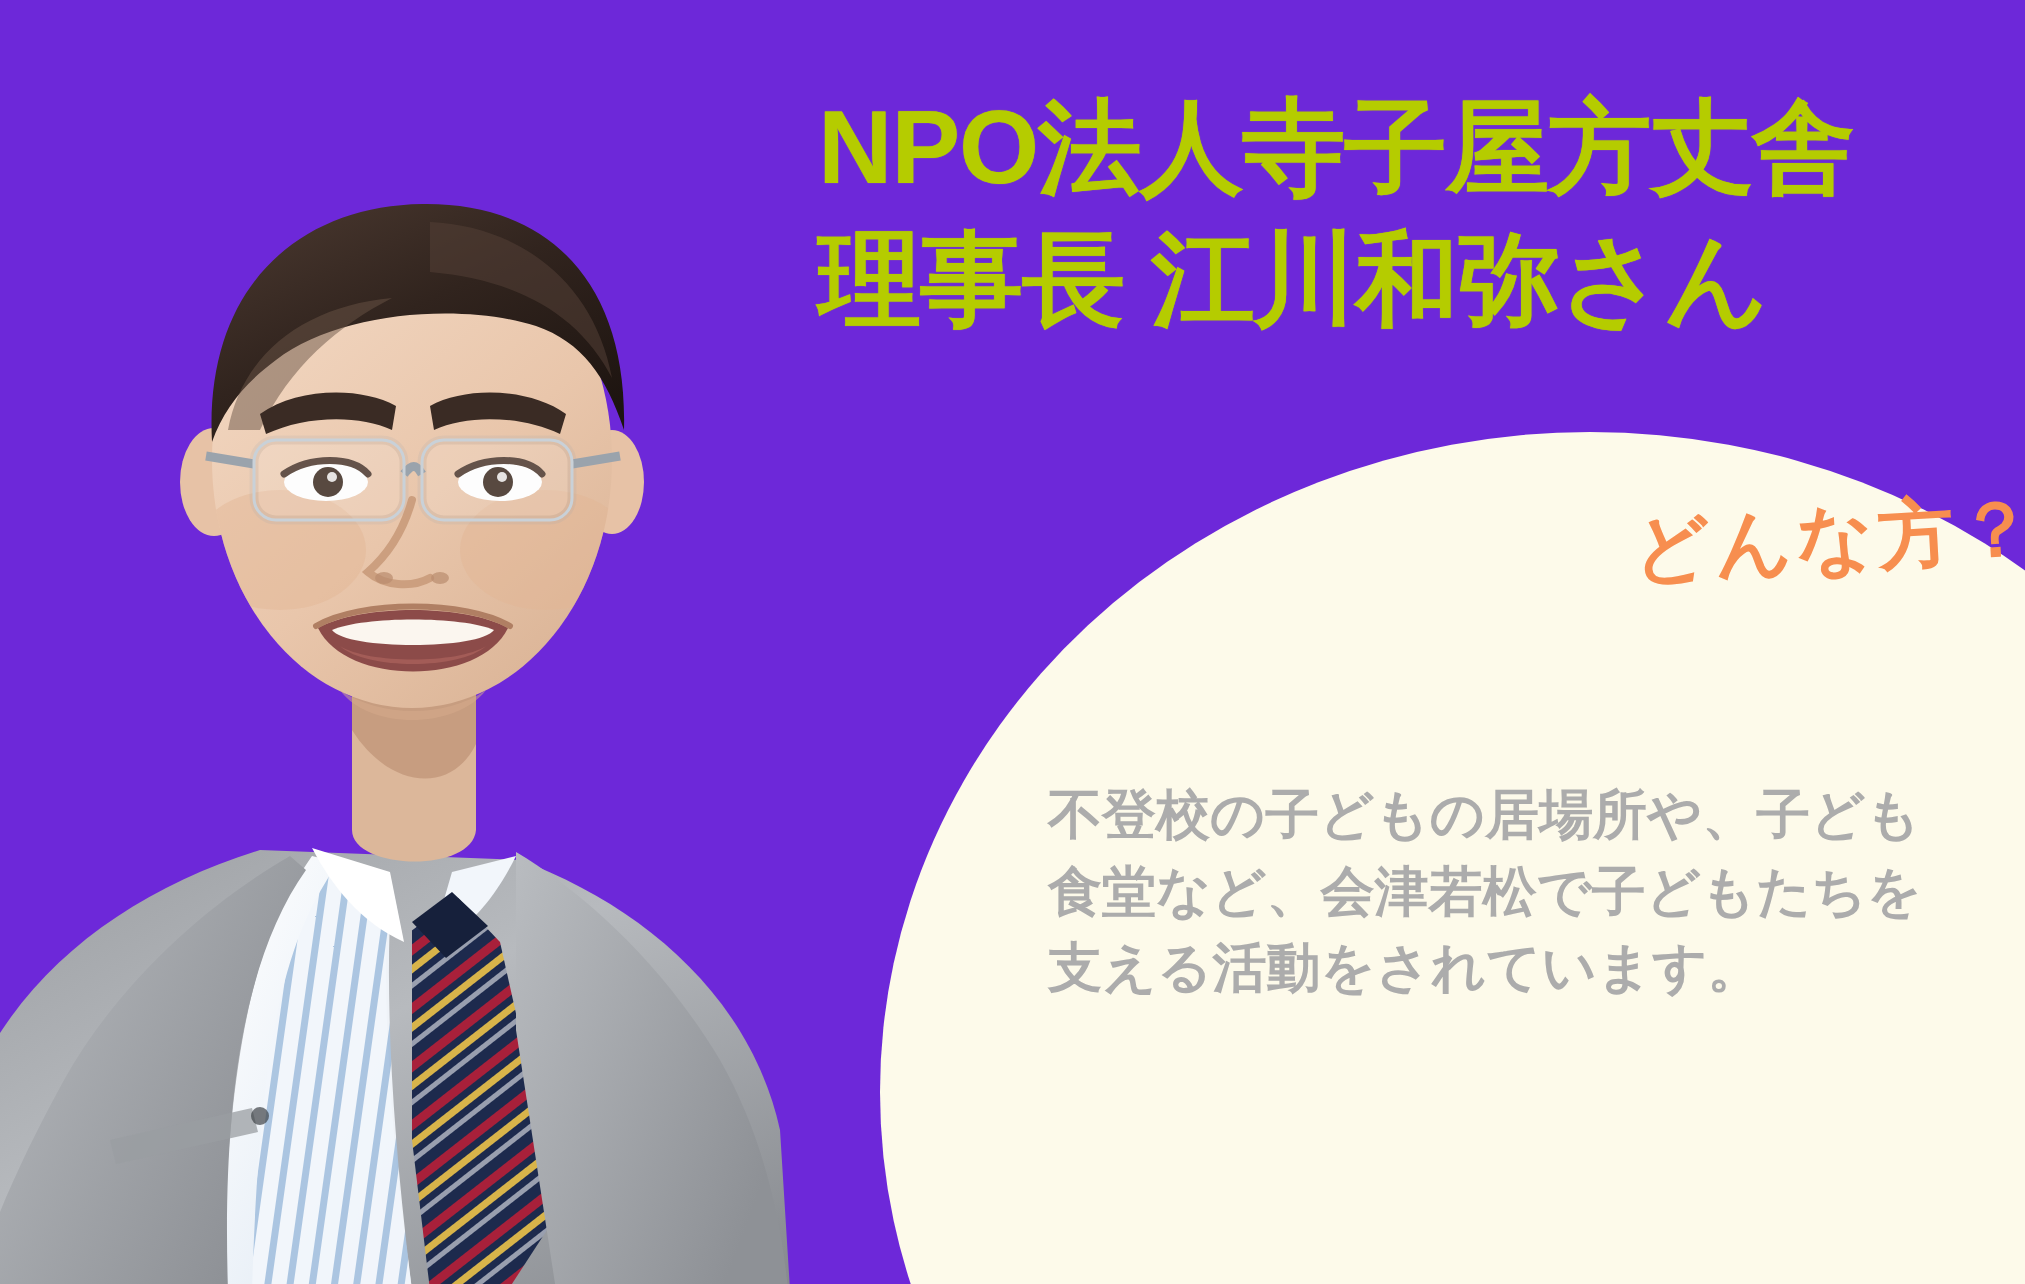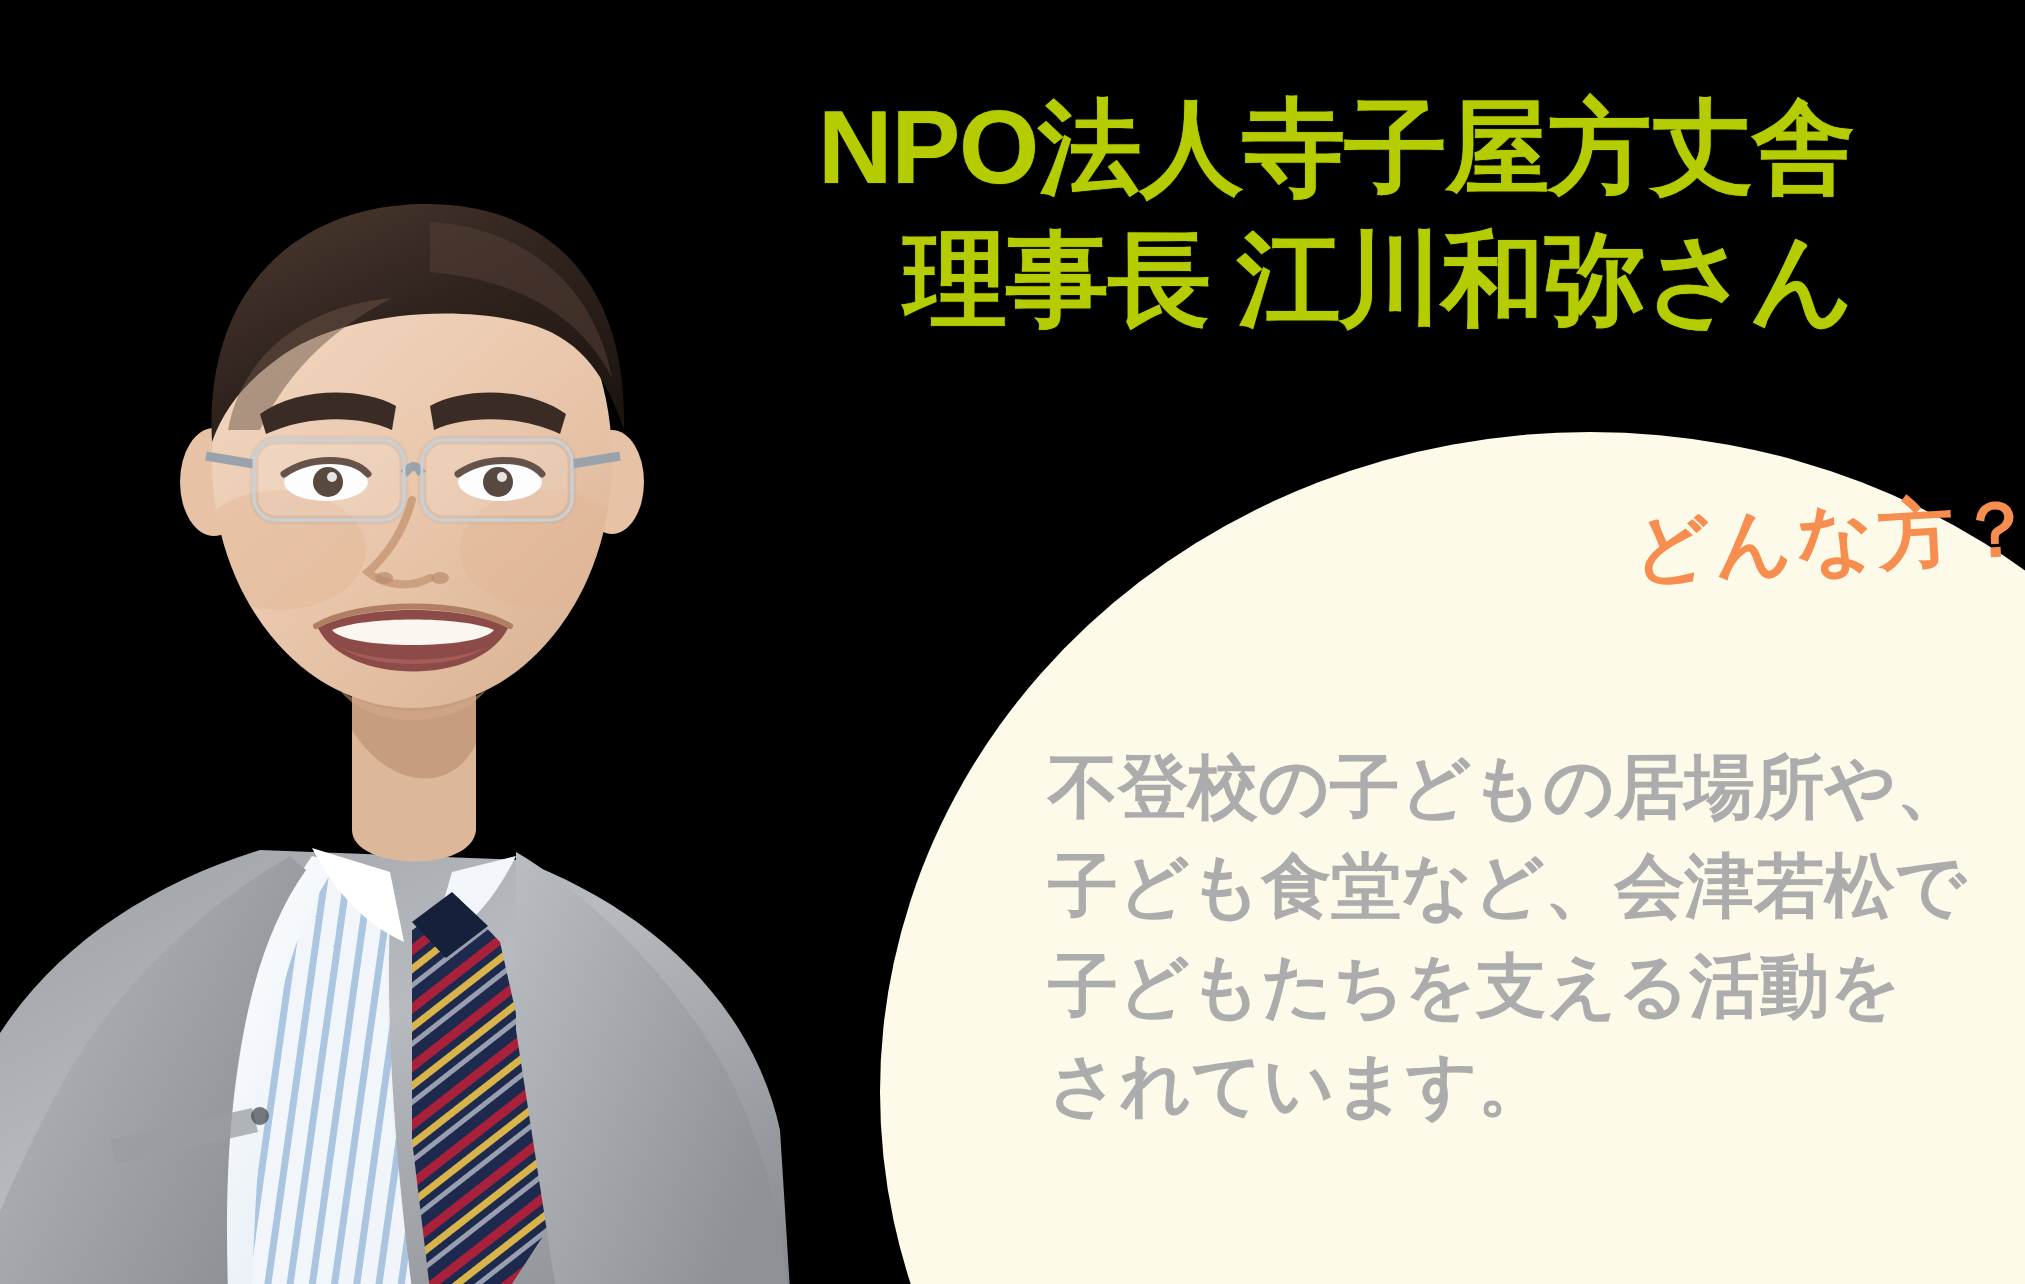--- a/index.html
+++ b/index.html
@@ -3,21 +3,21 @@
 <meta charset="utf-8">
 <style>
   html,body{margin:0;padding:0;background:#fff;}
   body{
     font-family:"Liberation Sans","DejaVu Sans",sans-serif;
   }
   #stage{
     position:relative;
     width:2025px;
     height:1284px;
-    background:#000000;
+    background:#6d28d9;
     overflow:hidden;
   }
 
   
   .cream-blob{
     position:absolute;
     left:880px;
     top:432px;
     width:1420px;
     height:1320px;
@@ -45,47 +45,47 @@
     z-index:5;
     color:#b5cc00;
     font-weight:bold;
     font-size:103px;
     line-height:1.28;
     letter-spacing:-1px;
     white-space:nowrap;
     text-shadow:0 0 1px #b5cc00;
   }
   .headline .l1{display:block;}
-  .headline .l2{display:block;text-align:right;}
+  .headline .l2{display:block;}
 
   
   .question{
     position:absolute;
     left:1630px;
     top:500px;
     z-index:6;
     color:#f78e4f;
     font-weight:bold;
     font-size:76px;
     letter-spacing:4px;
     white-space:nowrap;
     transform:rotate(-3.2deg);
     transform-origin:left top;
   }
 
   
   .bodycopy{
     position:absolute;
     left:1048px;
-    top:738px;
+    top:776px;
     width:920px;
     z-index:6;
     color:#acacac;
     font-weight:bold;
-    font-size:70px;
+    font-size:54px;
     line-height:1.42;
     letter-spacing:0px;
   }
   .bodycopy p{margin:0;}
   .bodycopy p + p{margin-top:0px;}
 </style>
 </head>
 <body>
 
 <div id="stage">

